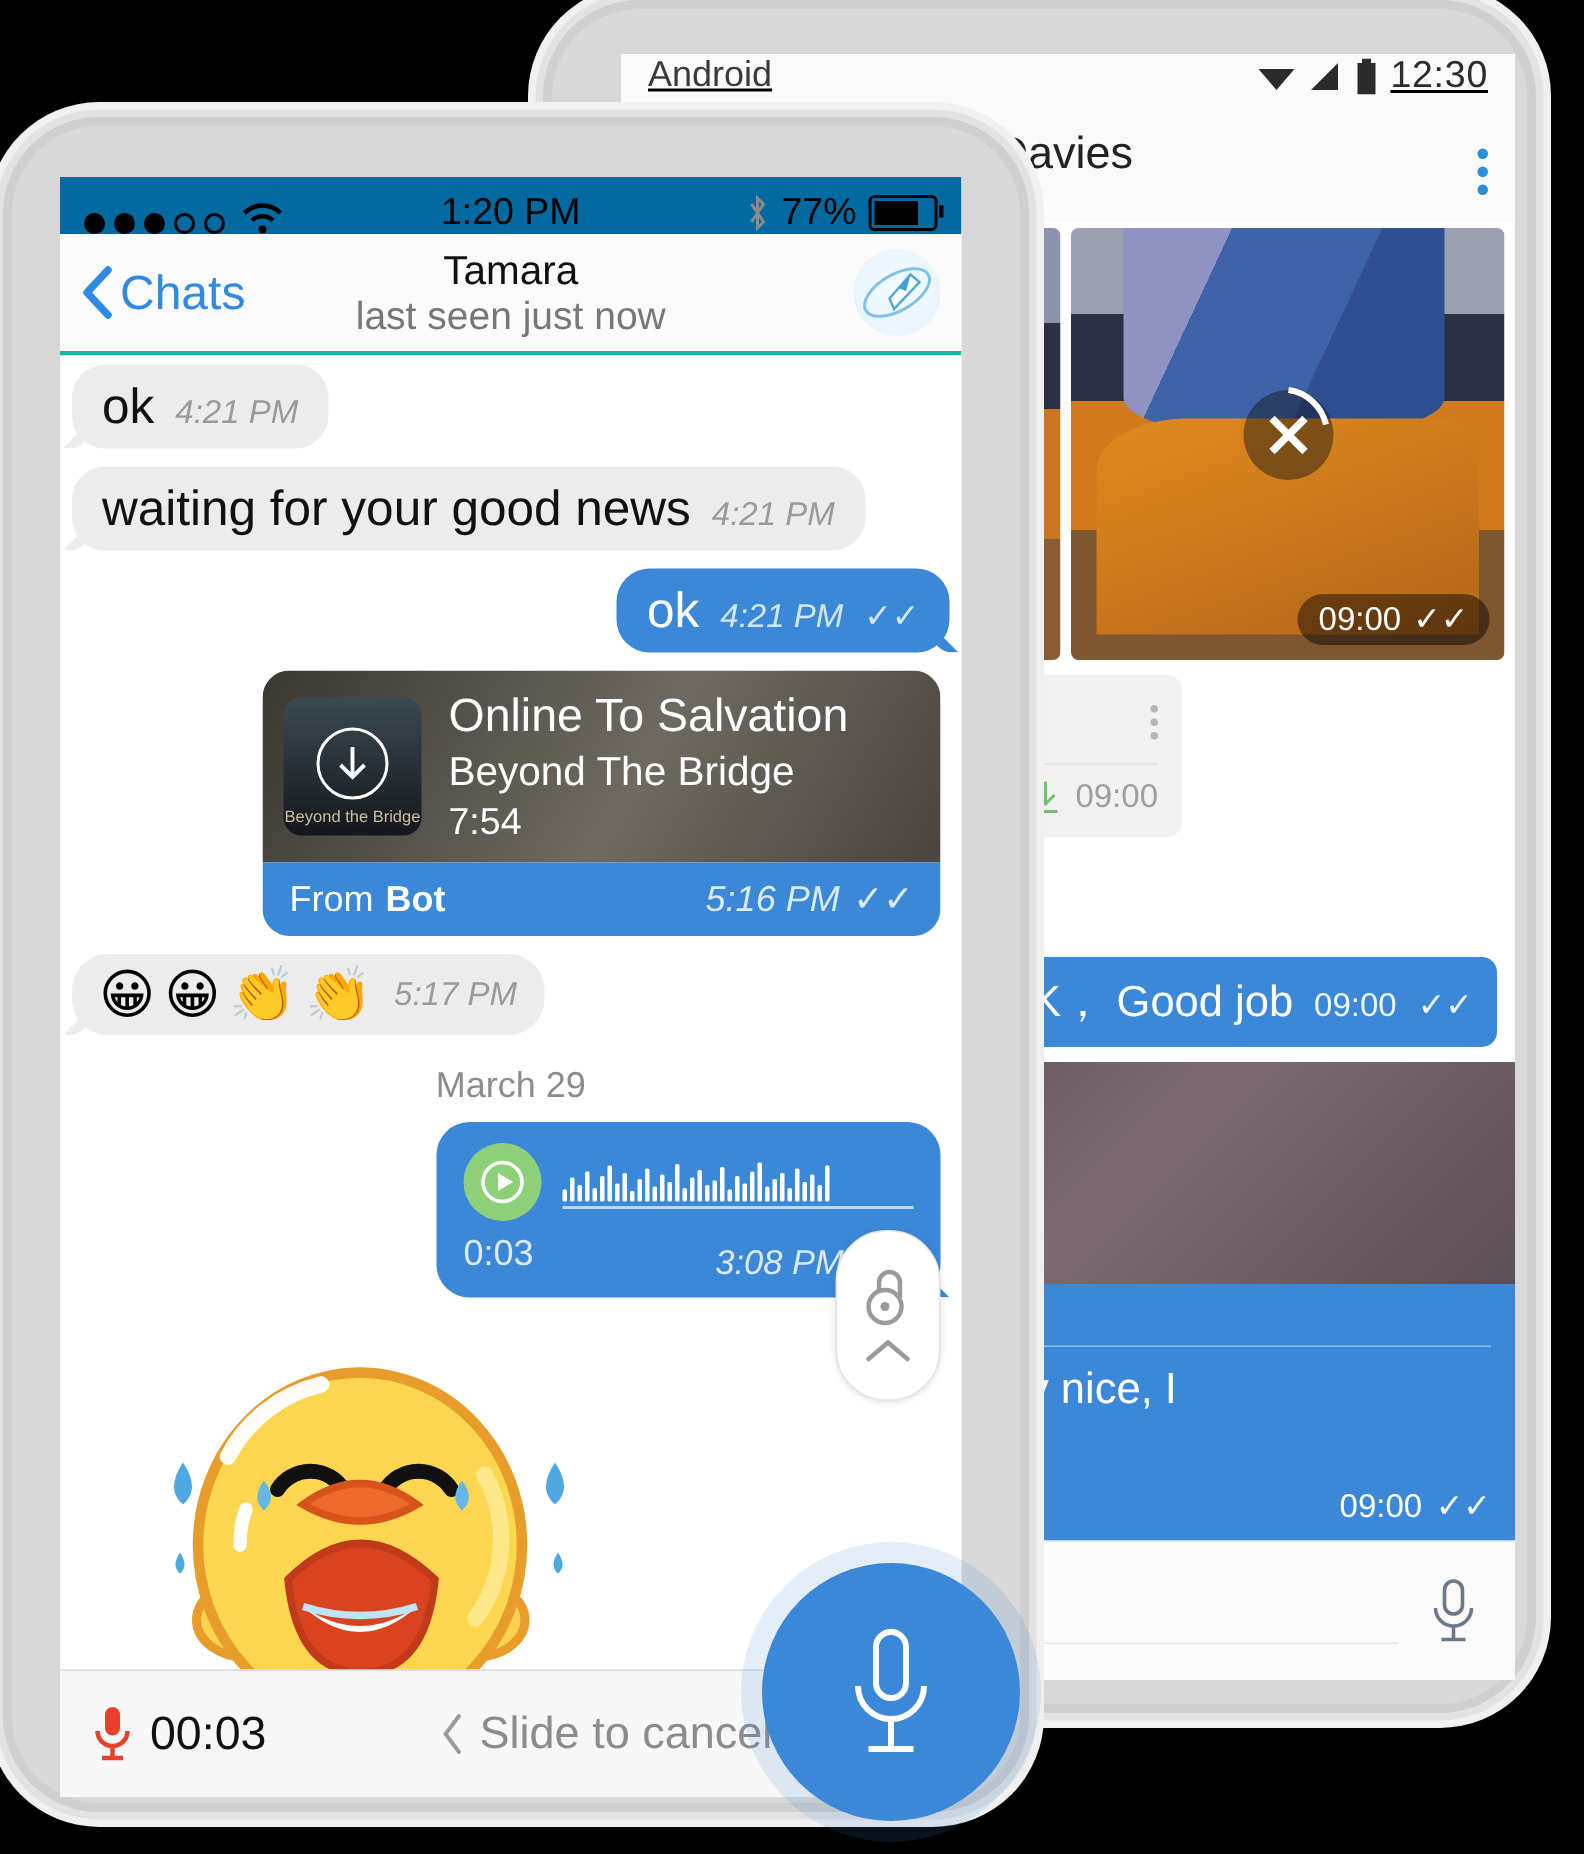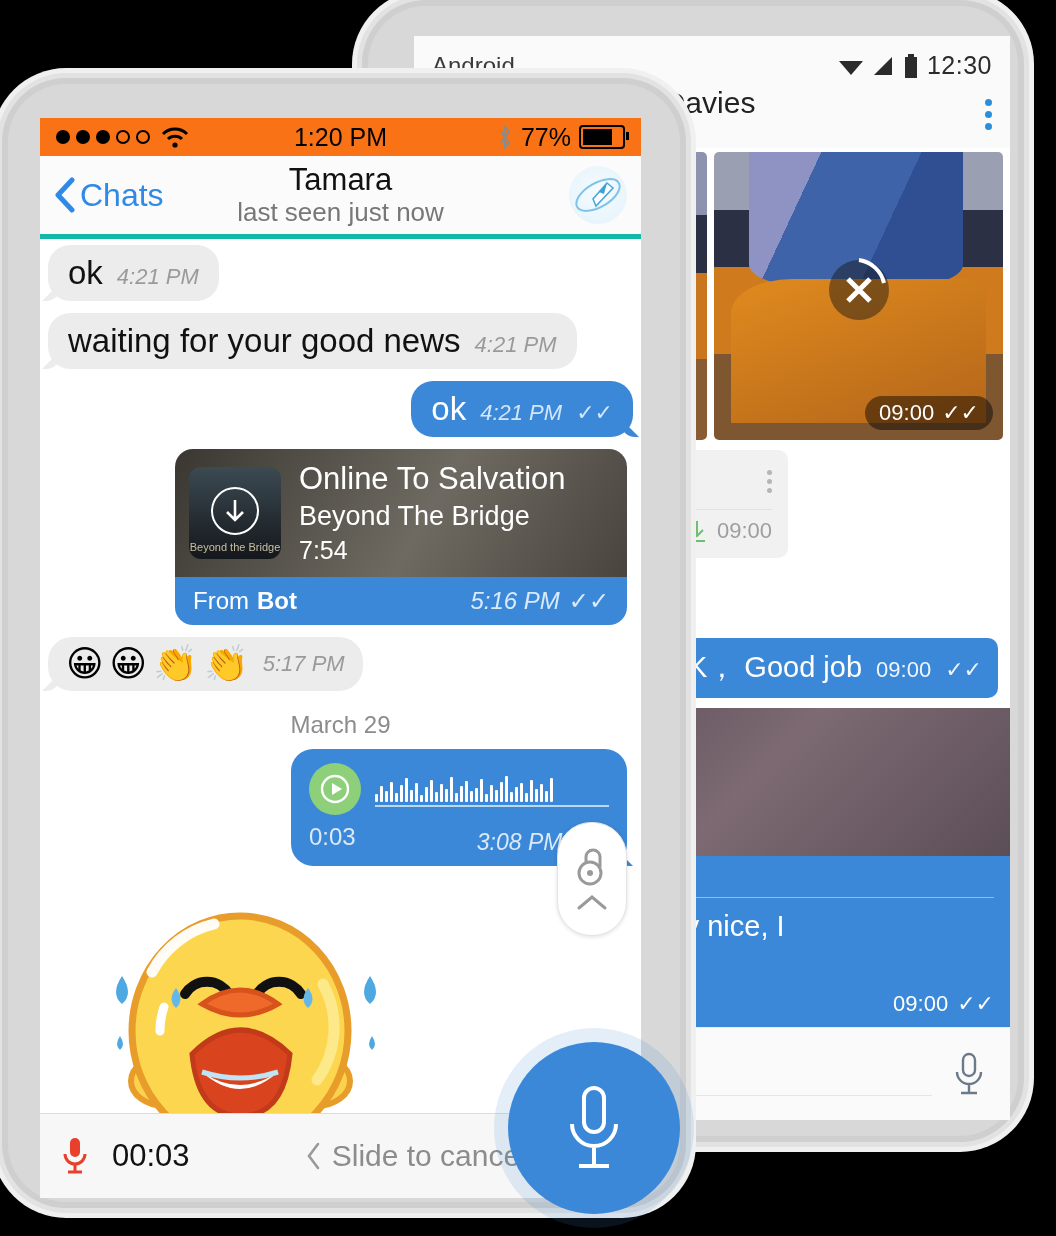--- a/index.html
+++ b/index.html
@@ -8,22 +8,22 @@
 
   
   .frame{position:absolute;border-radius:58px;background:#d8d8d8;
          box-shadow:0 0 0 6px #cfcfcf, 0 0 0 11px #e2e2e2, 0 0 0 16px #f0f0f0;}
   .screen{position:absolute;overflow:hidden;background:#fff;}
 
   
   #android-frame{left:368px;top:6px;width:650px;height:1130px;}
   #android-screen{left:414px;top:36px;width:596px;height:1084px;}
 
-  .and-status{height:44px;display:flex;align-items:flex-end;padding:0 18px;
-              background:#fafafa;}
+  .and-status{height:44px;display:flex;align-items:flex-start;padding:0 18px;
+              background:#fafafa;text-decoration:underline;}
   .and-status .os{font-size:24px;color:#3b3b3b;}
   .and-status .right{margin-left:auto;display:flex;align-items:center;gap:9px;}
   .and-status .tm{font-size:25px;color:#2b2b2b;letter-spacing:.5px;}
 
   .and-appbar{height:68px;background:#fafafa;display:flex;align-items:center;
               padding:0 18px;gap:14px;}
   .and-back{width:40px;height:30px;flex:none;}
   .avatar{width:52px;height:52px;border-radius:50%;flex:none;
           background:linear-gradient(180deg,#5fc8f5,#38b0ea);
           color:#fff;display:flex;align-items:center;justify-content:center;
@@ -95,36 +95,36 @@
              font-size:22px;margin-top:8px;}
 
   .and-input{position:absolute;left:0;right:0;bottom:0;height:92px;background:#fafafa;
              display:flex;align-items:center;padding:0 22px;gap:18px;border-top:1px solid #ececec;}
   .and-input .ph{flex:1;font-size:27px;color:#b0b0b0;border-bottom:1px solid #e6e6e6;padding-bottom:12px;}
 
   
   #ios-frame{left:8px;top:84px;width:672px;height:1118px;}
   #ios-screen{left:40px;top:118px;width:601px;height:1080px;}
 
-  .ios-status{height:38px;display:flex;align-items:center;padding:0 16px;
-              background:#f97316;font-size:25px;color:#000;}
+  .ios-status{height:38px;display:flex;align-items:flex-end;padding:0 16px;
+              background:#0369a1;font-size:25px;color:#000;}
   .dots{display:flex;align-items:center;gap:6px;}
   .dots b{width:14px;height:14px;border-radius:50%;background:#000;display:block;}
   .dots b.o{background:transparent;box-shadow:inset 0 0 0 2px #000;}
   .ios-time{position:absolute;left:0;right:0;text-align:center;font-size:25px;}
   .ios-st-right{margin-left:auto;display:flex;align-items:center;gap:8px;z-index:2;}
   .batt{width:42px;height:20px;border:2px solid #000;border-radius:4px;position:relative;}
   .batt::after{content:"";position:absolute;right:-6px;top:5px;width:3px;height:8px;background:#000;}
   .batt i{position:absolute;left:2px;top:2px;bottom:2px;width:70%;background:#000;display:block;}
 
-  .ios-nav{height:78px;background:#fbfbfb;border-bottom:5px solid #14b8a6;
+  .ios-nav{height:78px;background:#fbfbfb;border-bottom:3px solid #14b8a6;
            display:flex;align-items:center;padding:0 14px;position:relative;}
   .ios-back{display:flex;align-items:center;gap:4px;color:#2e8ae6;font-size:32px;}
   .ios-titles{position:absolute;left:0;right:0;text-align:center;line-height:1.12;}
-  .ios-title{font-size:31px;color:#111;}
+  .ios-title{font-size:27px;color:#111;}
   .ios-sub{font-size:26px;color:#777;}
   .ios-logo{margin-left:auto;width:58px;height:58px;border-radius:50%;
             background:radial-gradient(circle at 50% 45%,#f4fbff,#e4f2fb);
             position:relative;overflow:hidden;z-index:2;}
 
   .ios-body{position:relative;background:#fff;
             height:calc(1080px - 38px - 79px - 84px);overflow:hidden;}
   .row{display:flex;padding:6px 8px;align-items:center;}
   .row.out{justify-content:flex-end;}
   .in-b{background:#ececec;border-radius:22px;padding:9px 20px;display:flex;
@@ -179,21 +179,21 @@
          color:#dce9f7;font-size:23px;font-style:italic;margin-top:-22px;}
 
   .sticker-wrap{position:relative;padding:10px 0 0 40px;}
 
   .scrollbtn{position:absolute;right:14px;bottom:182px;width:68px;height:112px;
              border-radius:34px;background:#fff;border:1px solid #e3e3e3;
              box-shadow:0 1px 4px rgba(0,0,0,.12);display:flex;flex-direction:column;
              align-items:center;justify-content:center;gap:6px;z-index:5;}
 
   .ios-rec{position:absolute;left:0;right:0;bottom:0;height:84px;background:#f7f7f7;
-           border-top:1px solid #dcdcdc;display:flex;align-items:center;padding:0 22px;gap:24px;}
+           border-top:1px solid #dcdcdc;display:flex;align-items:center;padding:0 22px;gap:12px;}
   .rec-time{font-size:31px;color:#111;}
   .rec-cancel{margin:0 auto;display:flex;align-items:center;gap:10px;color:#8c8c8c;font-size:30px;}
 
   .bigmic{position:absolute;right:-18px;bottom:6px;width:172px;height:172px;border-radius:50%;
           background:#3b88d8;display:flex;align-items:center;justify-content:center;z-index:6;
           box-shadow:0 0 0 14px rgba(59,136,216,.14);}
 </style>
 </head>
 <body>
 

